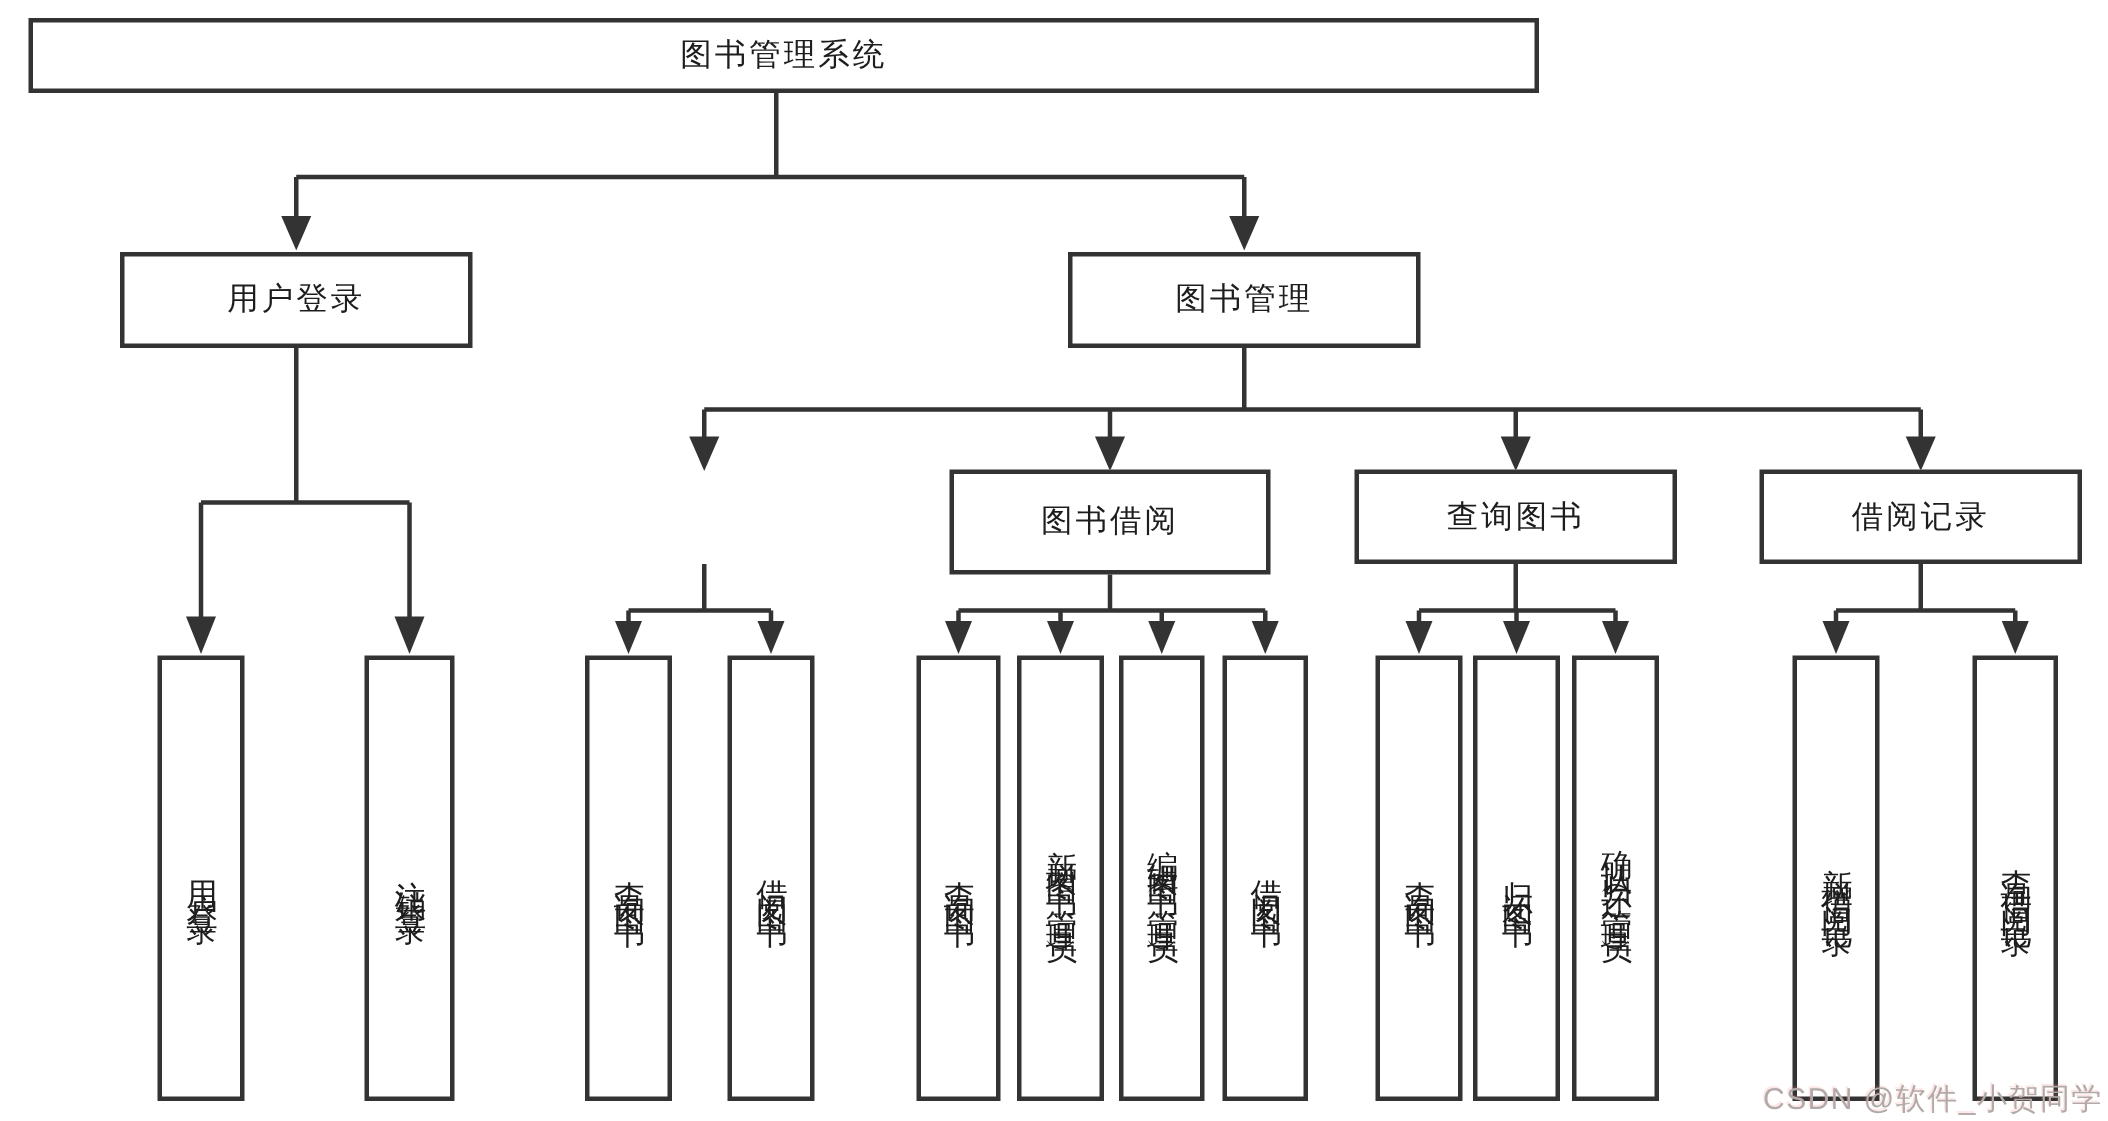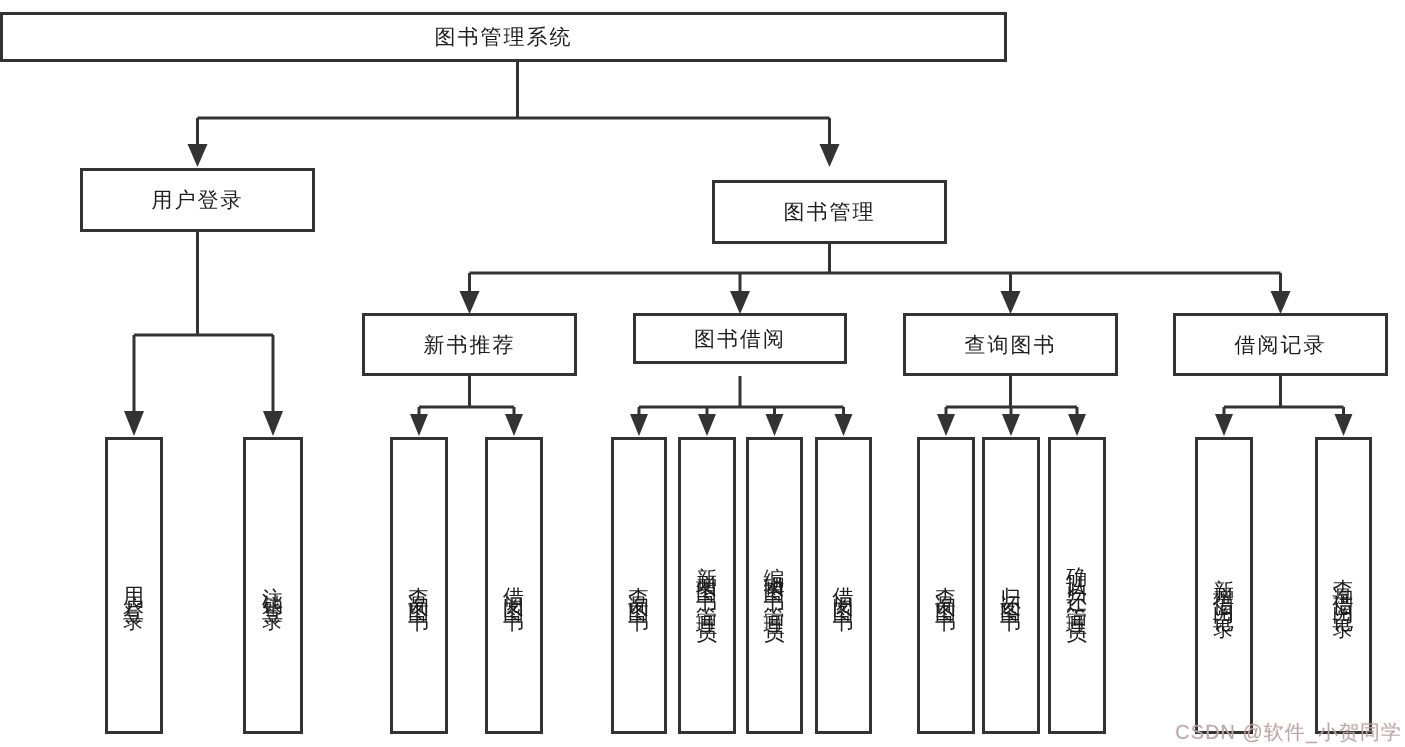--- a/index.html
+++ b/index.html
@@ -37,25 +37,25 @@
     white-space: nowrap;
   }
   .h-box { letter-spacing: 2px; }
   .v-box {
     writing-mode: vertical-rl;
     letter-spacing: 8px;
     white-space: normal;
     font-size: 21px;
   }
   
-  .n-root  { left: 0;   top: 12px;  width: 1007px; height: 50px; }
+  .n-root  { left: 19px;   top: 12px;  width: 1007px; height: 50px; }
   .n-user  { left: 80px;   top: 168px; width: 235px;  height: 64px; }
-  .n-book  { left: 712px;  top: 180px; width: 235px;  height: 64px; }
+  .n-book  { left: 712px;  top: 168px; width: 235px;  height: 64px; }
   .n-new   { left: 362px;  top: 313px; width: 215px;  height: 63px; }
-  .n-bor   { left: 633px;  top: 313px; width: 214px;  height: 51px; }
+  .n-bor   { left: 633px;  top: 313px; width: 214px;  height: 70px; }
   .n-cur   { left: 903px;  top: 313px; width: 215px;  height: 63px; }
   .n-rec   { left: 1173px; top: 313px; width: 215px;  height: 63px; }
   .leaf    { top: 437px; height: 297px; }
   .n-u1 { left: 105px;  width: 58px; }
   .n-u2 { left: 243px;  width: 60px; }
   .n-n1 { left: 390px;  width: 58px; }
   .n-n2 { left: 485px;  width: 58px; }
   .n-b1 { left: 611px;  width: 56px; }
   .n-b2 { left: 678px;  width: 58px; }
   .n-b3 { left: 746px;  width: 57px; }
@@ -127,21 +127,20 @@
       <polygon points="1215,414 1233,414 1224,436"></polygon>
       <polygon points="1334.5,414 1352.5,414 1343.5,436"></polygon>
     </g>
   </svg>
 
   <div class="box h-box n-root">图书管理系统</div>
 
   <div class="box h-box n-user">用户登录</div>
   <div class="box h-box n-book">图书管理</div>
 
-  <div class="box h-box n-new">新书推荐</div>
   <div class="box h-box n-bor">图书借阅</div>
   <div class="box h-box n-cur">查询图书</div>
   <div class="box h-box n-rec">借阅记录</div>
 
   <div class="box v-box leaf n-u1">用户登录</div>
   <div class="box v-box leaf n-u2">注销登录</div>
 
   <div class="box v-box leaf n-n1">查询图书</div>
   <div class="box v-box leaf n-n2">借阅图书</div>
 

